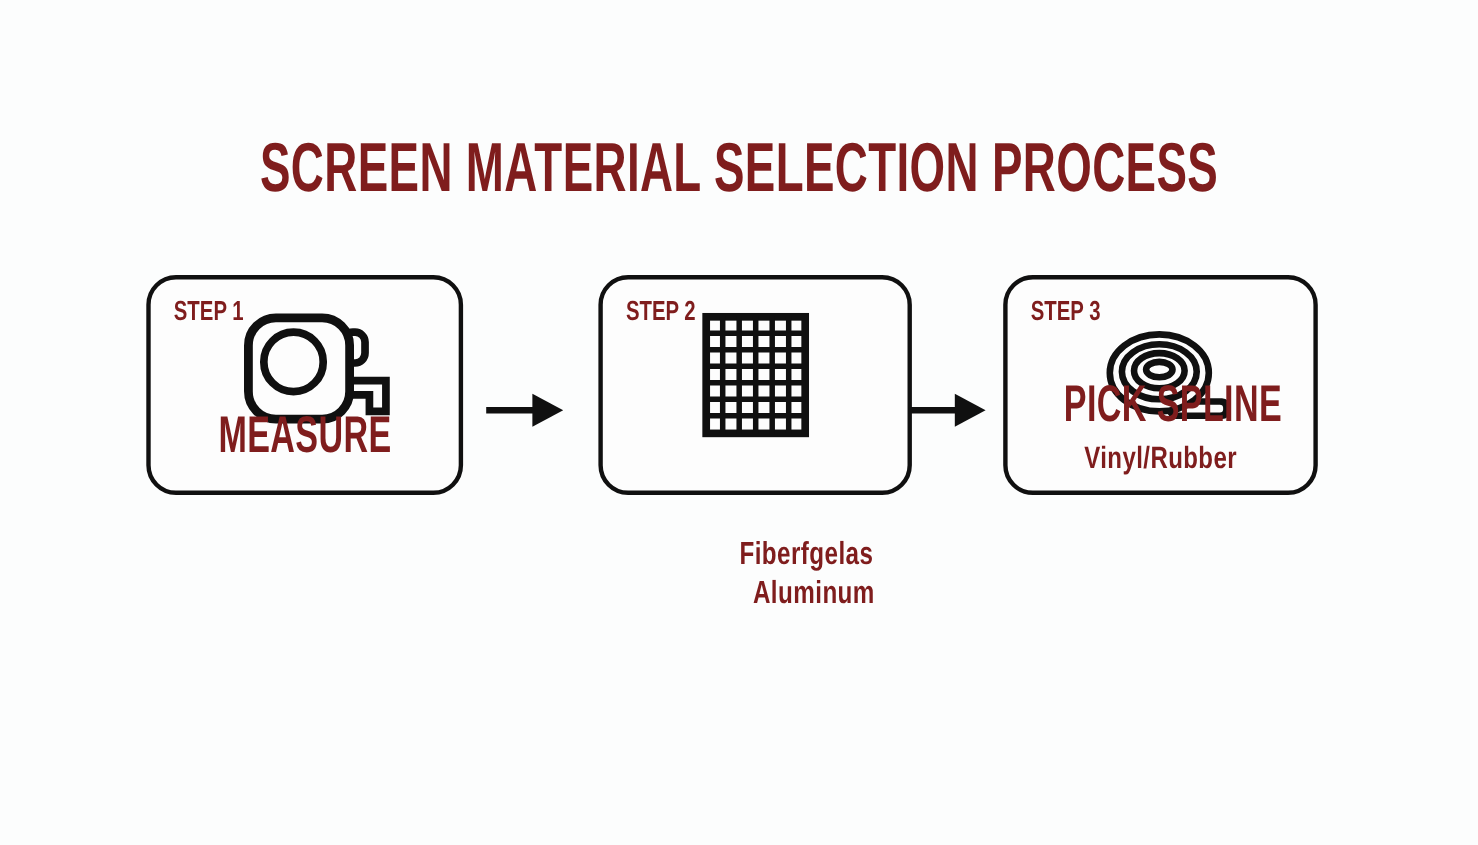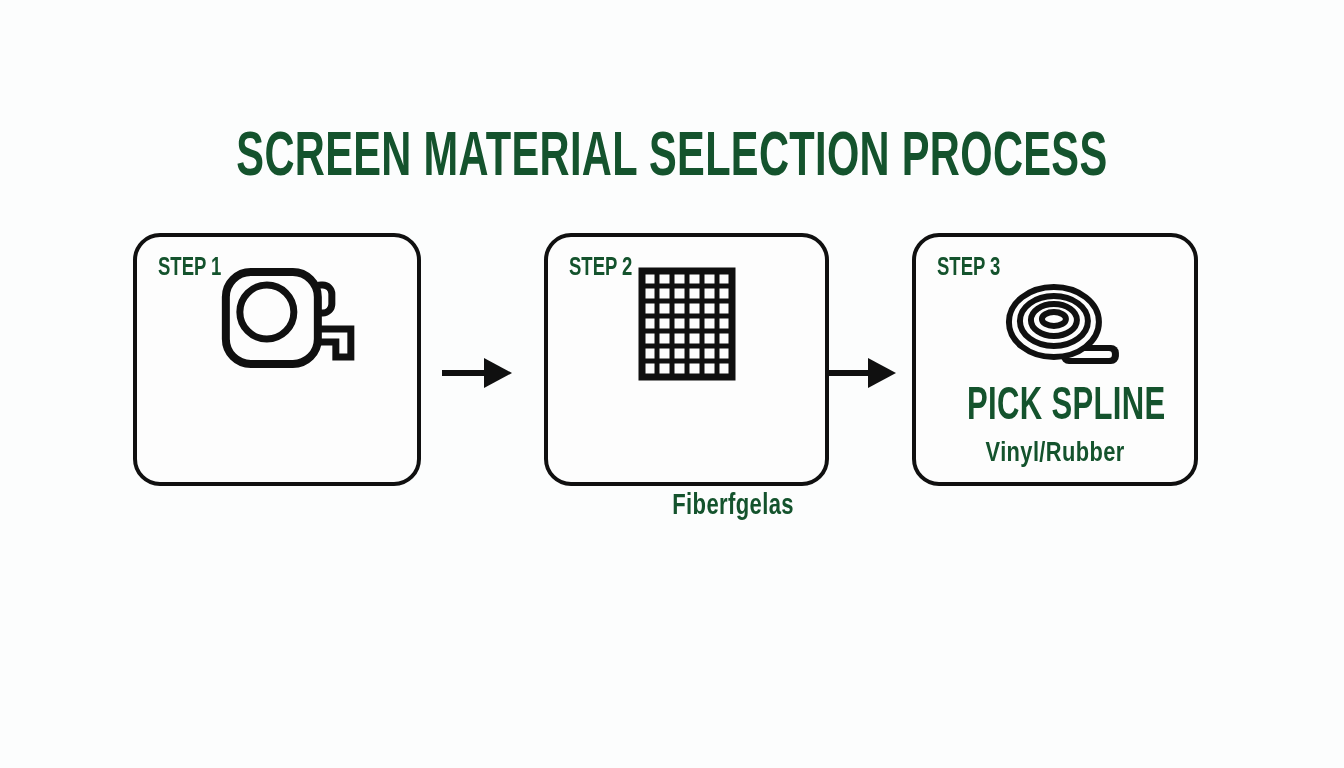--- a/index.html
+++ b/index.html
@@ -9,21 +9,21 @@
     height: 768px;
     overflow: hidden;
     background: #fcfdfd;
     font-family: "Liberation Sans", sans-serif;
   }
   .canvas {
     position: relative;
     width: 1344px;
     height: 768px;
     background: #fcfdfd;
-    color: #14532d;
+    color: #7f1d1d;
   }
   
   .cond {
     display: inline-block;
     transform: scaleX(0.66);
     transform-origin: center;
     white-space: nowrap;
     letter-spacing: 0.5px;
   }
   .cond-left {
@@ -40,22 +40,22 @@
     width: 1344px;
     text-align: center;
     font-size: 63px;
     font-weight: 700;
     line-height: 1.0;
     margin: 0;
   }
 
   .step-box {
     position: absolute;
-    top: 233px;
-    height: 253px;
+    top: 250px;
+    height: 200px;
     box-sizing: border-box;
     border: 4px solid #101010;
     border-radius: 27px;
     background: #fdfdfd;
   }
   #box-1 { left: 133px; width: 288px; }
   #box-2 { left: 528px; width: 285px; margin-left: 16px; }
   #box-3 { left: 912px; width: 286px; }
 
   .step-label {
@@ -132,20 +132,21 @@
   <h1 class="diagram-title"><span class="cond">SCREEN MATERIAL SELECTION PROCESS</span></h1>
 
   <div class="step-box" id="box-1">
     <div class="step-label"><span class="cond-left">STEP 1</span></div>
     <svg class="box-icon" id="tape-icon" width="148" height="112" viewBox="0 0 148 112">
       <rect x="97" y="22" width="20" height="28" rx="9" fill="#fdfdfd" stroke="#101010" stroke-width="7"></rect>
       <rect x="11" y="9" width="92" height="92" rx="25" fill="#fdfdfd" stroke="#101010" stroke-width="8"></rect>
       <circle cx="52" cy="49" r="27" fill="none" stroke="#101010" stroke-width="7"></circle>
       <path d="M103 66 H136 V94 H121 V79 H101" fill="none" stroke="#101010" stroke-width="7" stroke-linejoin="miter"></path>
     </svg>
+    <div class="box-title"><span class="cond">MEASURE</span></div>
   </div>
 
   <svg class="arrow" id="arrow-1" viewBox="0 0 74 44">
     <line x1="2" y1="22" x2="48" y2="22" stroke="#101010" stroke-width="6"></line>
     <polygon points="44,7 44,37 72,22" fill="#101010"></polygon>
   </svg>
 
   <div class="step-box" id="box-2">
     <div class="step-label"><span class="cond-left">STEP 2</span></div>
     <svg class="box-icon" id="mesh-icon" width="98" height="114" viewBox="0 0 98 114">
@@ -179,14 +180,15 @@
       <ellipse cx="57" cy="45" rx="45" ry="35" fill="#fdfdfd" stroke="#101010" stroke-width="6"></ellipse>
       <ellipse cx="57" cy="44" rx="34" ry="25" fill="none" stroke="#101010" stroke-width="6"></ellipse>
       <ellipse cx="57" cy="43" rx="23" ry="16" fill="none" stroke="#101010" stroke-width="6"></ellipse>
       <ellipse cx="57" cy="42" rx="12" ry="7" fill="none" stroke="#101010" stroke-width="6"></ellipse>
     </svg>
     <div class="box-title"><span class="cond">PICK SPLINE</span></div>
     <div class="box-subtitle"><span class="cond">Vinyl/Rubber</span></div>
   </div>
 
   <div class="caption" id="caption-line-1"><span class="cond">Fiberfgelas</span></div>
+  <div class="caption" id="caption-line-2"><span class="cond">Aluminum</span></div>
 
 </div>
 
 </body></html>

